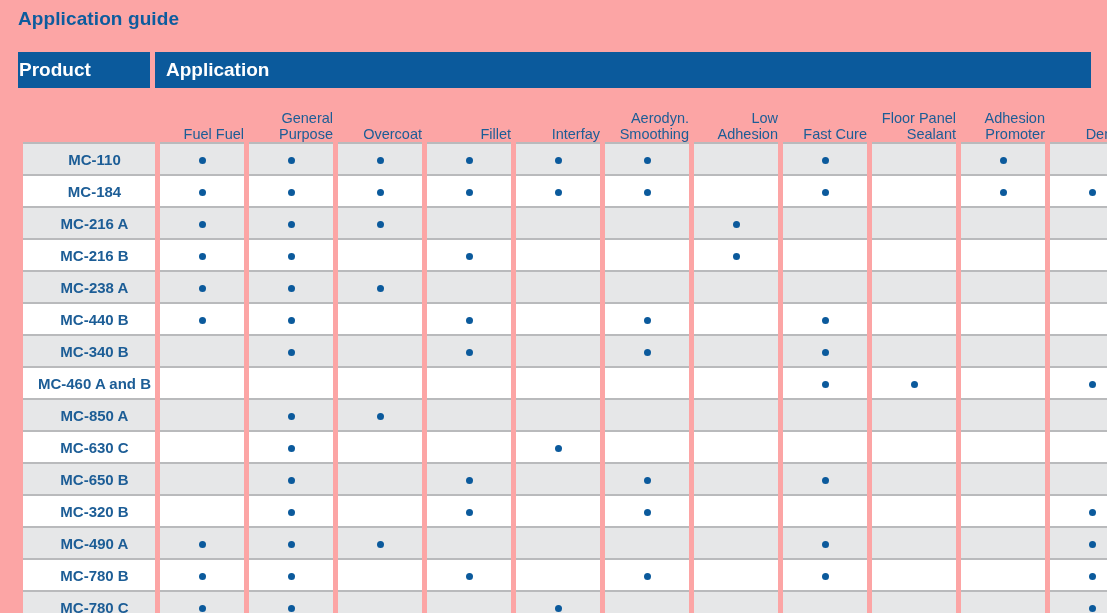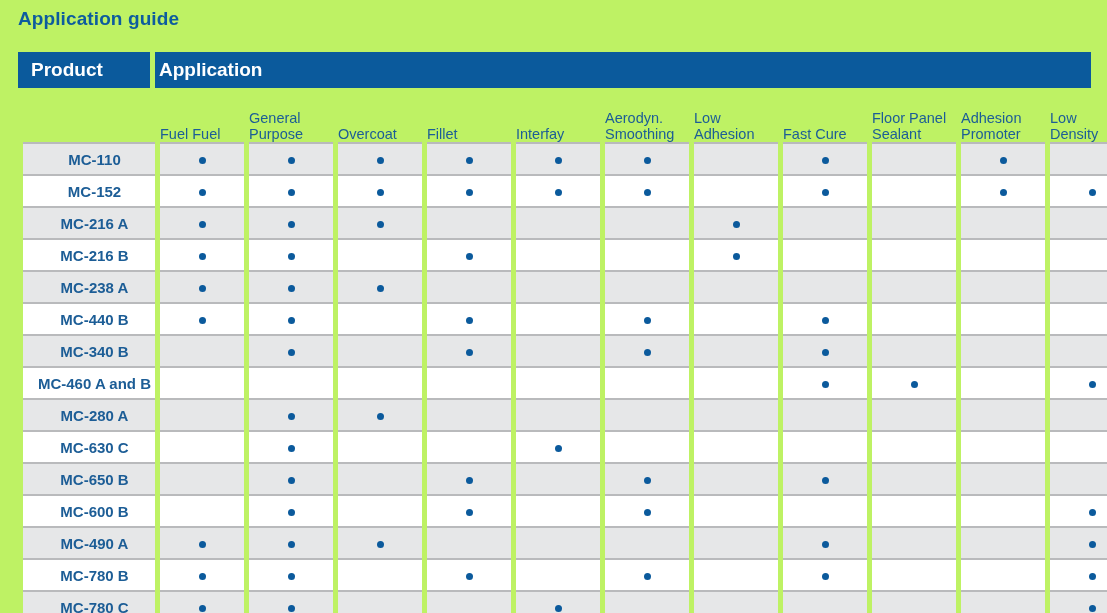--- a/index.html
+++ b/index.html
@@ -10,21 +10,21 @@
   body {
     width: 1107px;
     height: 613px;
     font-family: "Liberation Sans", sans-serif;
     overflow: hidden;
   }
   .page {
     position: relative;
     width: 1107px;
     height: 613px;
-    background: #bef264;
+    background: #fca5a5;
   }
 
   
   .page-title {
     position: absolute;
     left: 18px;
     top: 8px;
     font-size: 19px;
     font-weight: bold;
     color: #0d5c9e;
@@ -41,26 +41,26 @@
     color: #ffffff;
     font-size: 19px;
     font-weight: bold;
     display: flex;
     align-items: center;
     box-sizing: border-box;
   }
   .band-product {
     left: 18px;
     width: 132px;
-    padding-left: 13px;
+    padding-left: 1px;
   }
   .band-application {
     left: 155px;
     width: 936px;
-    padding-left: 4px;
+    padding-left: 11px;
   }
 
   
   .grid {
     position: absolute;
     left: 18px;
     top: 90px;
     width: 1057px;
     border-collapse: separate;
     border-spacing: 5px 0;
@@ -68,21 +68,21 @@
   }
   .grid th, .grid td {
     padding: 0;
     margin: 0;
   }
 
   
   .colhead {
     height: 52px;
     vertical-align: bottom;
-    text-align: left;
+    text-align: right;
     font-size: 14.5px;
     font-weight: normal;
     color: #1c5d96;
     line-height: 1.12;
     padding-bottom: 5px;
     white-space: pre-line;
   }
   .colhead.product-head {
     text-align: left;
   }
@@ -184,21 +184,21 @@
           <td class="cellbox"><span class="dot"></span></td>
           <td class="cellbox"><span class="dot"></span></td>
           <td class="cellbox"><span class="dot"></span></td>
           <td class="cellbox"><span class="dot hidden"></span></td>
           <td class="cellbox"><span class="dot"></span></td>
           <td class="cellbox"><span class="dot hidden"></span></td>
           <td class="cellbox"><span class="dot"></span></td>
           <td class="cellbox"><span class="dot hidden"></span></td>
         </tr>
         <tr class="plain">
-          <td class="cellbox product-cell">MC-152</td>
+          <td class="cellbox product-cell">MC-184</td>
           <td class="cellbox"><span class="dot"></span></td>
           <td class="cellbox"><span class="dot"></span></td>
           <td class="cellbox"><span class="dot"></span></td>
           <td class="cellbox"><span class="dot"></span></td>
           <td class="cellbox"><span class="dot"></span></td>
           <td class="cellbox"><span class="dot"></span></td>
           <td class="cellbox"><span class="dot hidden"></span></td>
           <td class="cellbox"><span class="dot"></span></td>
           <td class="cellbox"><span class="dot hidden"></span></td>
           <td class="cellbox"><span class="dot"></span></td>
@@ -282,21 +282,21 @@
           <td class="cellbox"><span class="dot hidden"></span></td>
           <td class="cellbox"><span class="dot hidden"></span></td>
           <td class="cellbox"><span class="dot hidden"></span></td>
           <td class="cellbox"><span class="dot hidden"></span></td>
           <td class="cellbox"><span class="dot"></span></td>
           <td class="cellbox"><span class="dot"></span></td>
           <td class="cellbox"><span class="dot hidden"></span></td>
           <td class="cellbox"><span class="dot"></span></td>
         </tr>
         <tr class="shaded">
-          <td class="cellbox product-cell">MC-280 A</td>
+          <td class="cellbox product-cell">MC-850 A</td>
           <td class="cellbox"><span class="dot hidden"></span></td>
           <td class="cellbox"><span class="dot"></span></td>
           <td class="cellbox"><span class="dot"></span></td>
           <td class="cellbox"><span class="dot hidden"></span></td>
           <td class="cellbox"><span class="dot hidden"></span></td>
           <td class="cellbox"><span class="dot hidden"></span></td>
           <td class="cellbox"><span class="dot hidden"></span></td>
           <td class="cellbox"><span class="dot hidden"></span></td>
           <td class="cellbox"><span class="dot hidden"></span></td>
           <td class="cellbox"><span class="dot hidden"></span></td>
@@ -324,21 +324,21 @@
           <td class="cellbox"><span class="dot"></span></td>
           <td class="cellbox"><span class="dot hidden"></span></td>
           <td class="cellbox"><span class="dot"></span></td>
           <td class="cellbox"><span class="dot hidden"></span></td>
           <td class="cellbox"><span class="dot"></span></td>
           <td class="cellbox"><span class="dot hidden"></span></td>
           <td class="cellbox"><span class="dot hidden"></span></td>
           <td class="cellbox"><span class="dot hidden"></span></td>
         </tr>
         <tr class="plain">
-          <td class="cellbox product-cell">MC-600 B</td>
+          <td class="cellbox product-cell">MC-320 B</td>
           <td class="cellbox"><span class="dot hidden"></span></td>
           <td class="cellbox"><span class="dot"></span></td>
           <td class="cellbox"><span class="dot hidden"></span></td>
           <td class="cellbox"><span class="dot"></span></td>
           <td class="cellbox"><span class="dot hidden"></span></td>
           <td class="cellbox"><span class="dot"></span></td>
           <td class="cellbox"><span class="dot hidden"></span></td>
           <td class="cellbox"><span class="dot hidden"></span></td>
           <td class="cellbox"><span class="dot hidden"></span></td>
           <td class="cellbox"><span class="dot hidden"></span></td>

